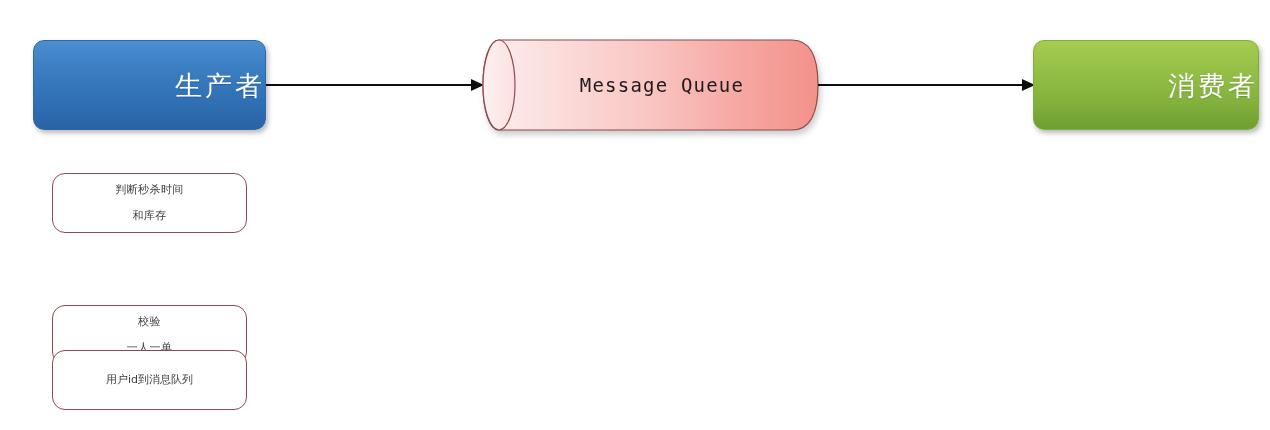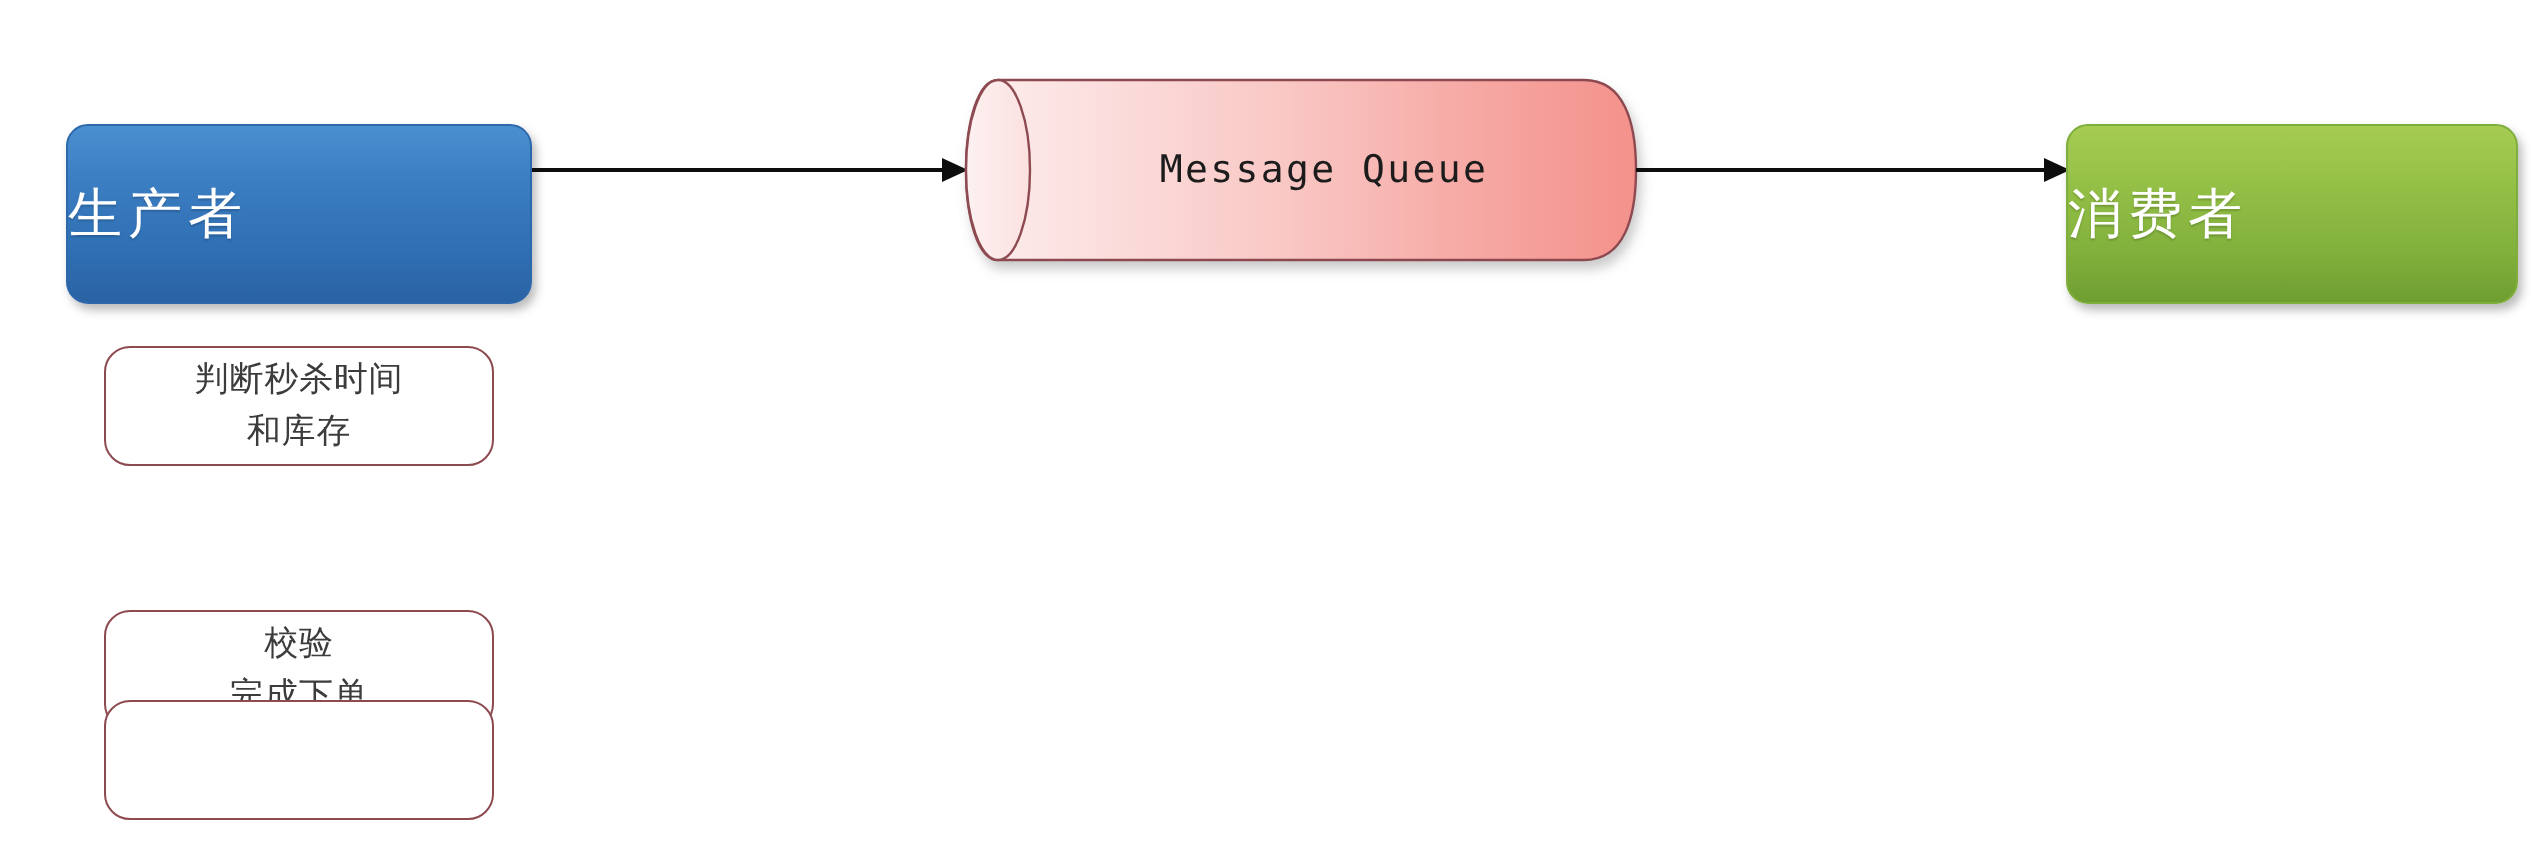--- a/index.html
+++ b/index.html
@@ -23,24 +23,23 @@
     width: 1270px;
     height: 430px;
   }
 
   
   .node {
     position: absolute;
     border-radius: 11px;
     display: flex;
     align-items: center;
-    justify-content: flex-start;
+    justify-content: flex-end;
     box-sizing: border-box;
     box-shadow: 2px 3px 5px rgba(90, 90, 90, 0.42);
-    margin-top: 22px;
   }
   .node .node-label {
     color: #ffffff;
     font-size: 27px;
     letter-spacing: 3px;
     line-height: 1;
     text-shadow: 0 1px 1px rgba(0,0,0,0.18);
     white-space: nowrap;
   }
 
@@ -98,21 +97,21 @@
     position: absolute;
     box-sizing: border-box;
     border: 1px solid #8d4a50;
     border-radius: 13px;
     background: #ffffff;
     display: flex;
     flex-direction: column;
     align-items: center;
     justify-content: center;
     color: #3c3c3c;
-    font-size: 17px;
+    font-size: 11px;
     line-height: 26px;
     letter-spacing: 0.4px;
     white-space: nowrap;
   }
   .note .note-line { display: block; }
   .note.mono-mix { letter-spacing: 0px; }
 
   #note-check-time   { left: 52px;   top: 173px; width: 195px; height: 60px; }
   #note-one-order    { left: 52px;   top: 261px; width: 195px; height: 60px; margin-top: 44px; }
   #note-send-mq      { left: 52px;   top: 350px; width: 195px; height: 60px; }
@@ -199,20 +198,21 @@
     <span class="node-label">消费者</span>
   </div>
 
   <div class="note" id="note-check-time">
     <span class="note-line">判断秒杀时间</span>
     <span class="note-line">和库存</span>
   </div>
 
   <div class="note" id="note-one-order">
     <span class="note-line">校验</span>
-    <span class="note-line">完成下单</span>
+    <span class="note-line">一人一单</span>
   </div>
 
   <div class="note mono-mix" id="note-send-mq">
+    <span class="note-line">用户id到消息队列</span>
   </div>
 
 
 </div>
 
 </body></html>

